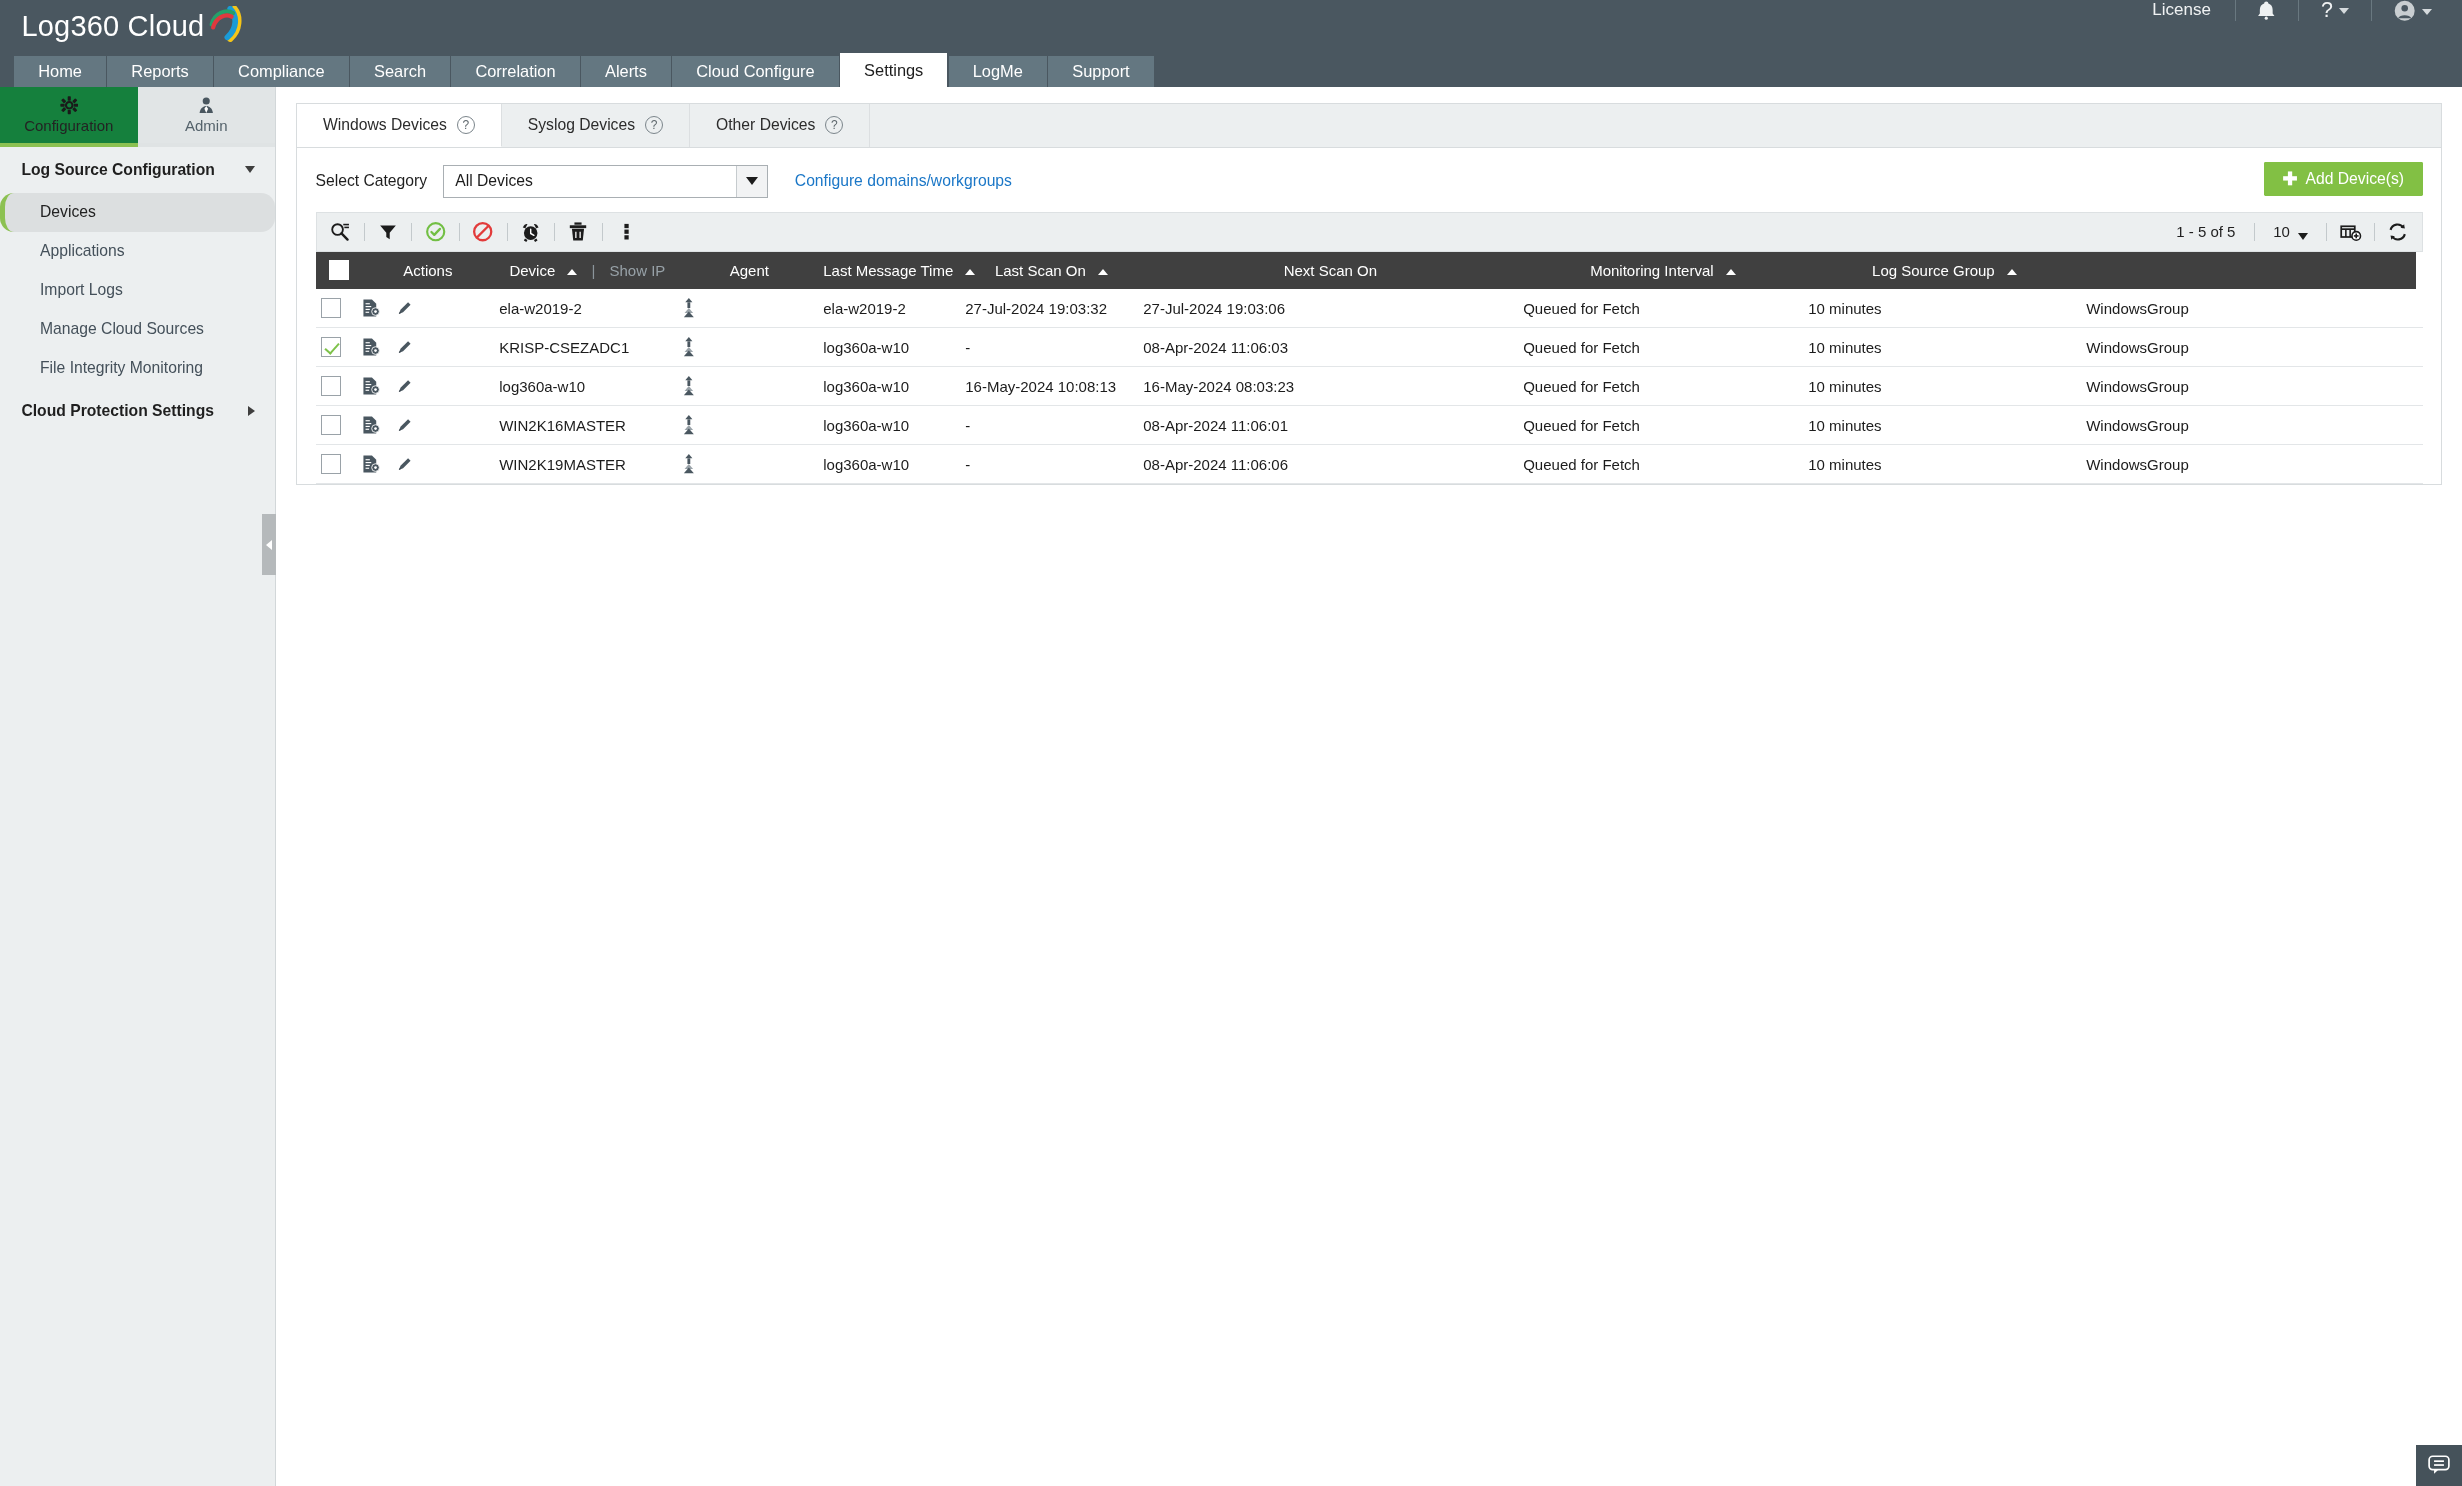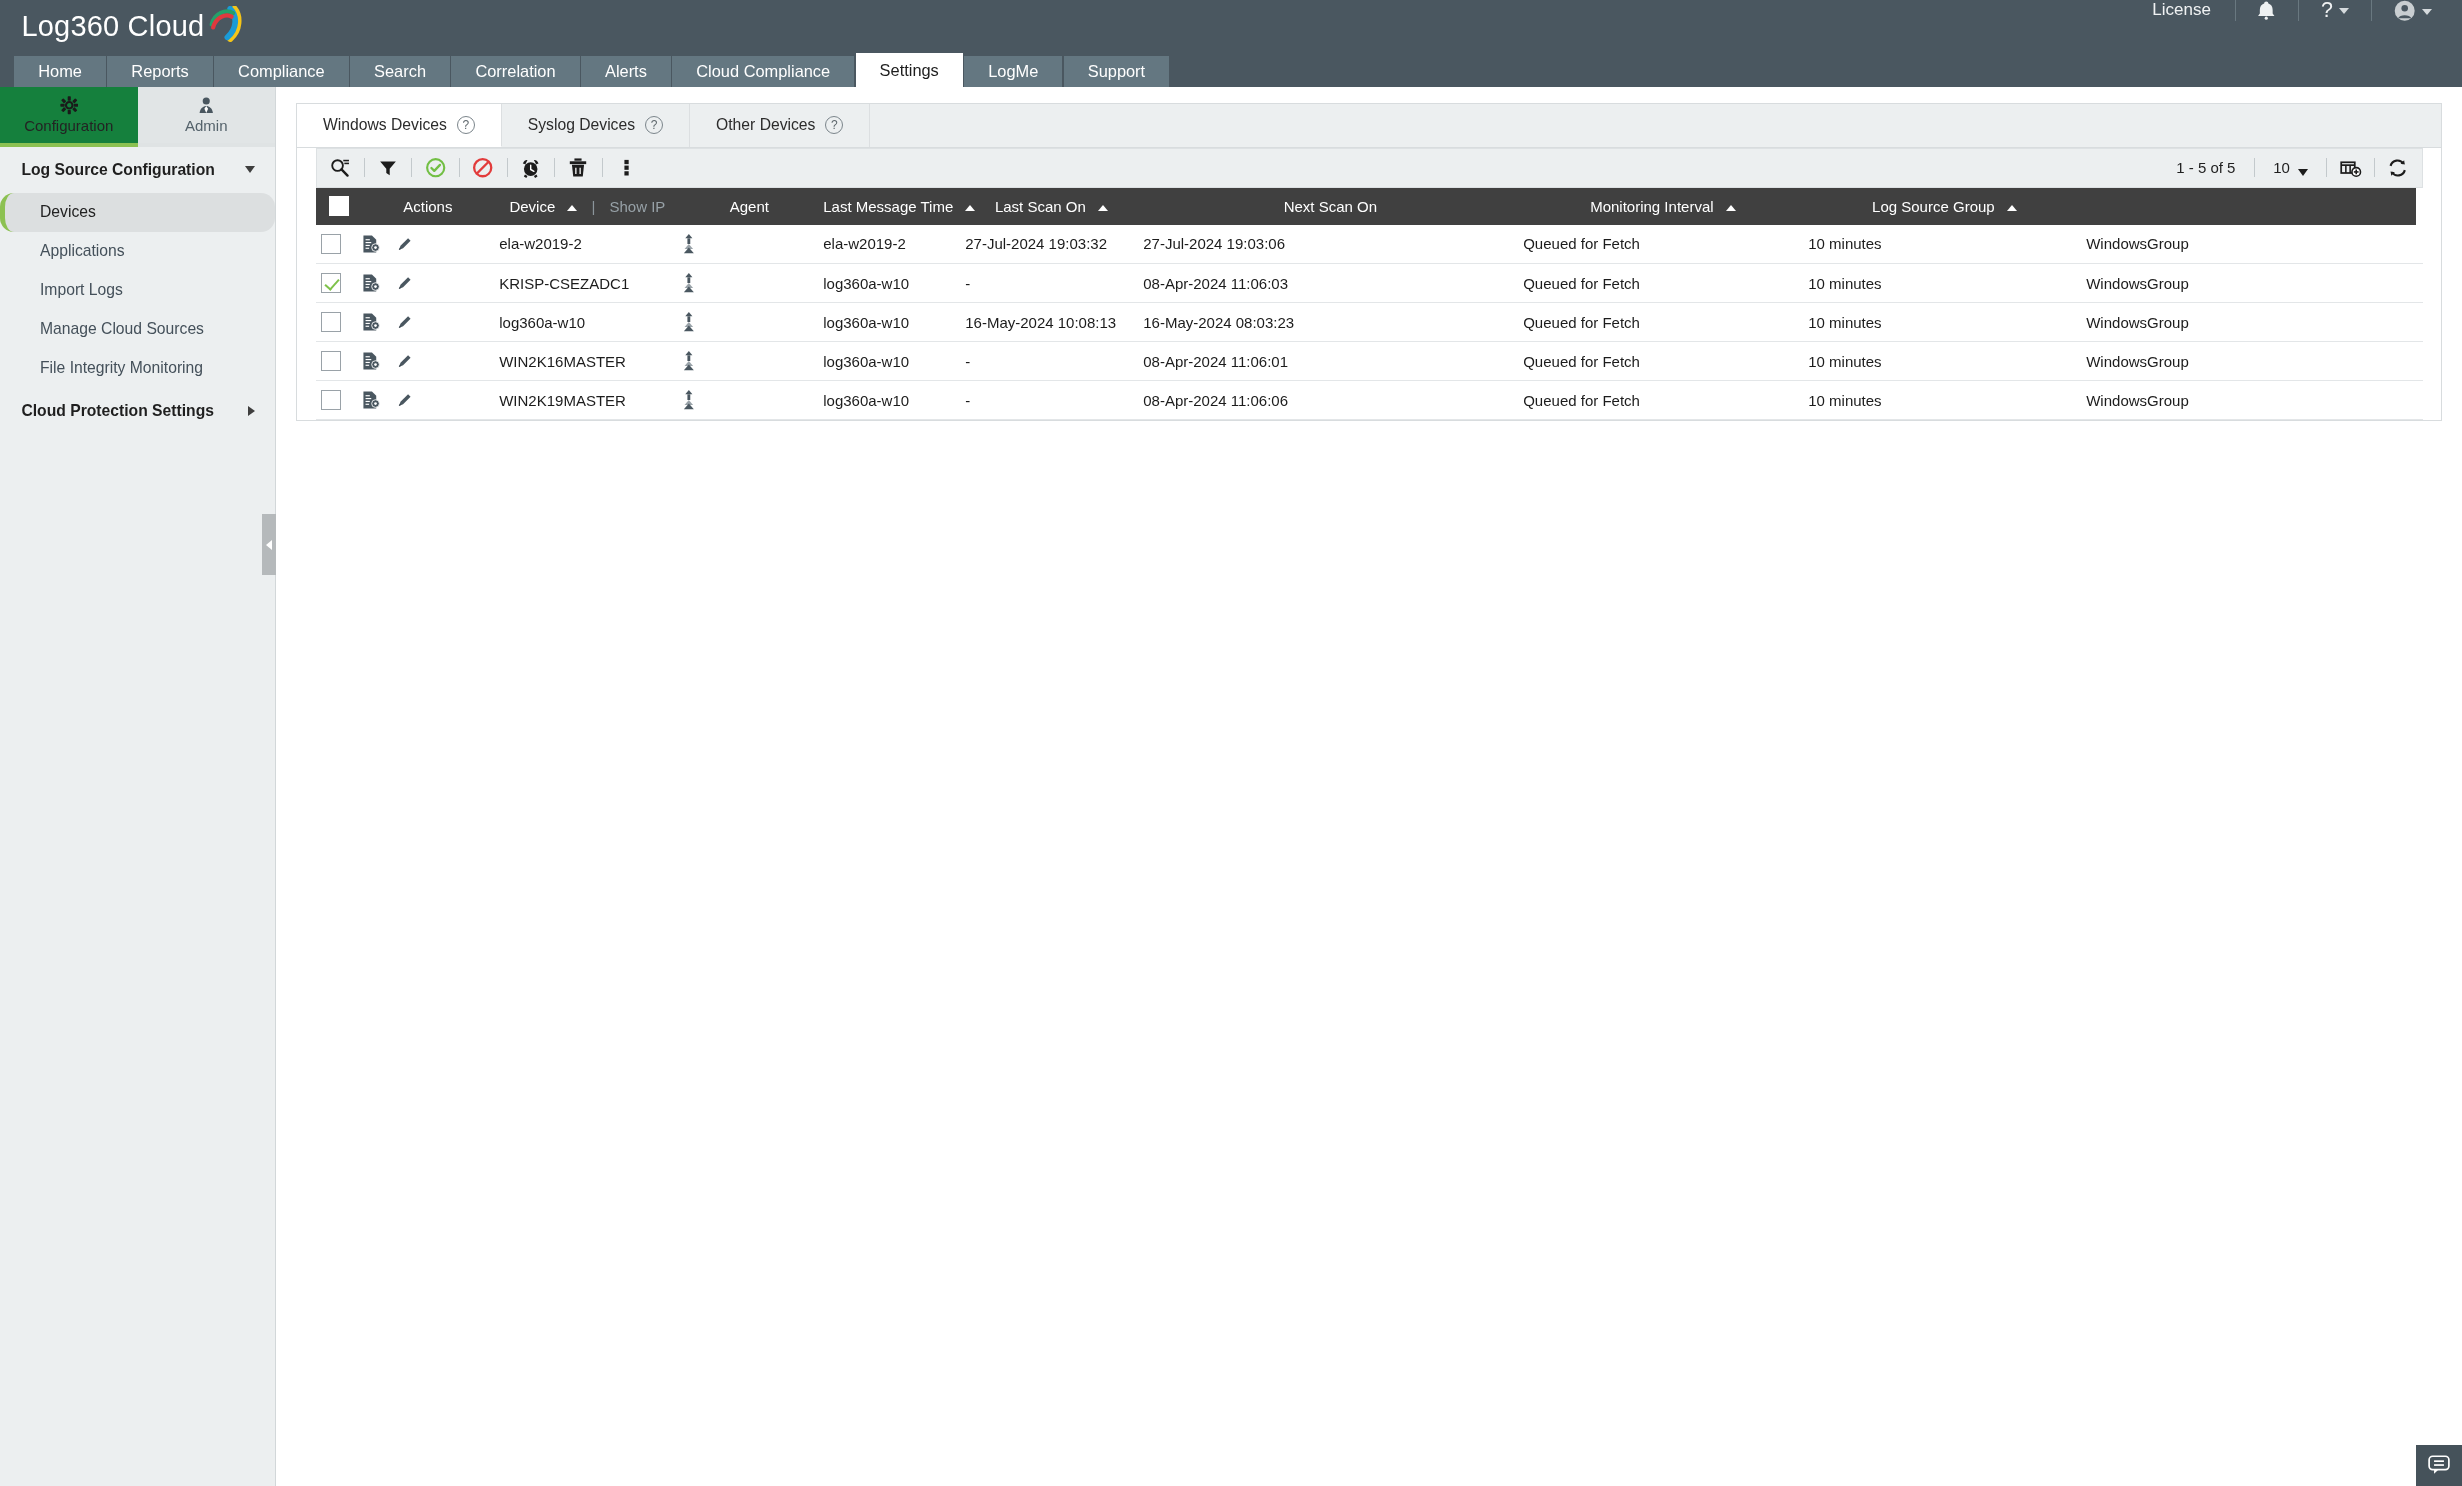--- a/index.html
+++ b/index.html
@@ -438,21 +438,21 @@
   </div>
 </div>
 
 <div class="navbar">
   <div class="navtab">Home</div>
   <div class="navtab">Reports</div>
   <div class="navtab">Compliance</div>
   <div class="navtab">Search</div>
   <div class="navtab">Correlation</div>
   <div class="navtab">Alerts</div>
-  <div class="navtab">Cloud Compliance</div>
+  <div class="navtab">Cloud Configure</div>
   <div class="navtab active">Settings</div>
   <div class="navtab">LogMe</div>
   <div class="navtab">Support</div>
 </div>
 
 <div class="shell">
 
   <div class="sidebar">
     <div class="side-top">
       <div class="side-top-item active">
@@ -517,20 +517,34 @@
         <div class="subtab">
           <span>Syslog Devices</span>
           <span class="help-circle">?</span>
         </div>
         <div class="subtab">
           <span>Other Devices</span>
           <span class="help-circle">?</span>
         </div>
       </div>
 
+      <div class="cat-row">
+        <span class="cat-label">Select Category</span>
+        <div class="select-box">
+          <span class="select-val">All Devices</span>
+          <span class="select-arrow">
+              <i></i>
+            </span>
+        </div>
+        <a class="cfg-link" href="#">Configure domains/workgroups</a>
+        <button class="add-btn">
+          <span class="plus">✚</span>
+          <span>Add Device(s)</span>
+        </button>
+      </div>
 
       <div class="toolbar">
         <div class="tool-btn">
           <svg width="21.4" height="21.4" viewBox="0 0 30 30">
             <circle cx="12" cy="12" r="7.5" fill="none" stroke="#1c1c1c" stroke-width="2.6"></circle>
             <line x1="17.5" y1="17.5" x2="26" y2="26" stroke="#1c1c1c" stroke-width="3.4" stroke-linecap="round"></line>
             <line x1="20" y1="5" x2="28" y2="5" stroke="#1c1c1c" stroke-width="2.2"></line>
             <line x1="21.5" y1="9" x2="28" y2="9" stroke="#1c1c1c" stroke-width="2.2"></line>
           </svg>
         </div>

